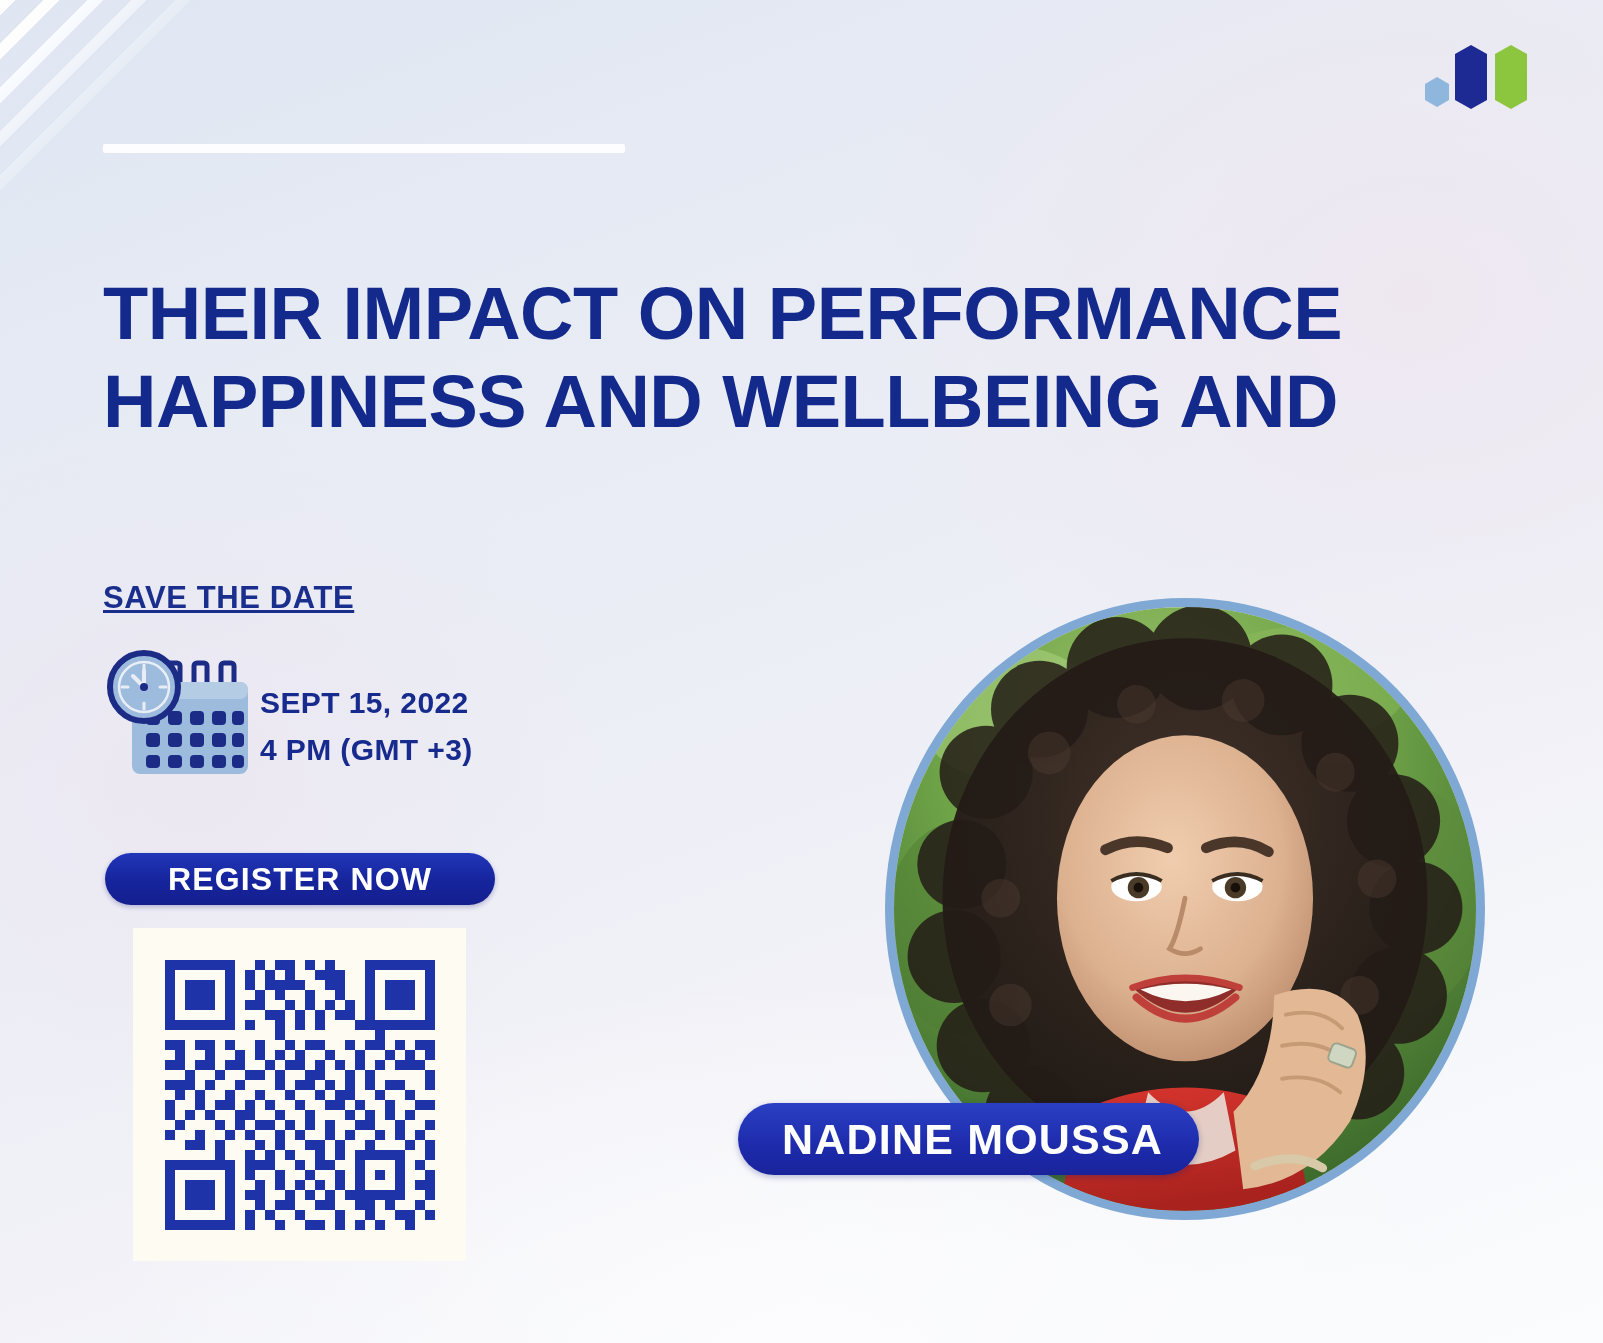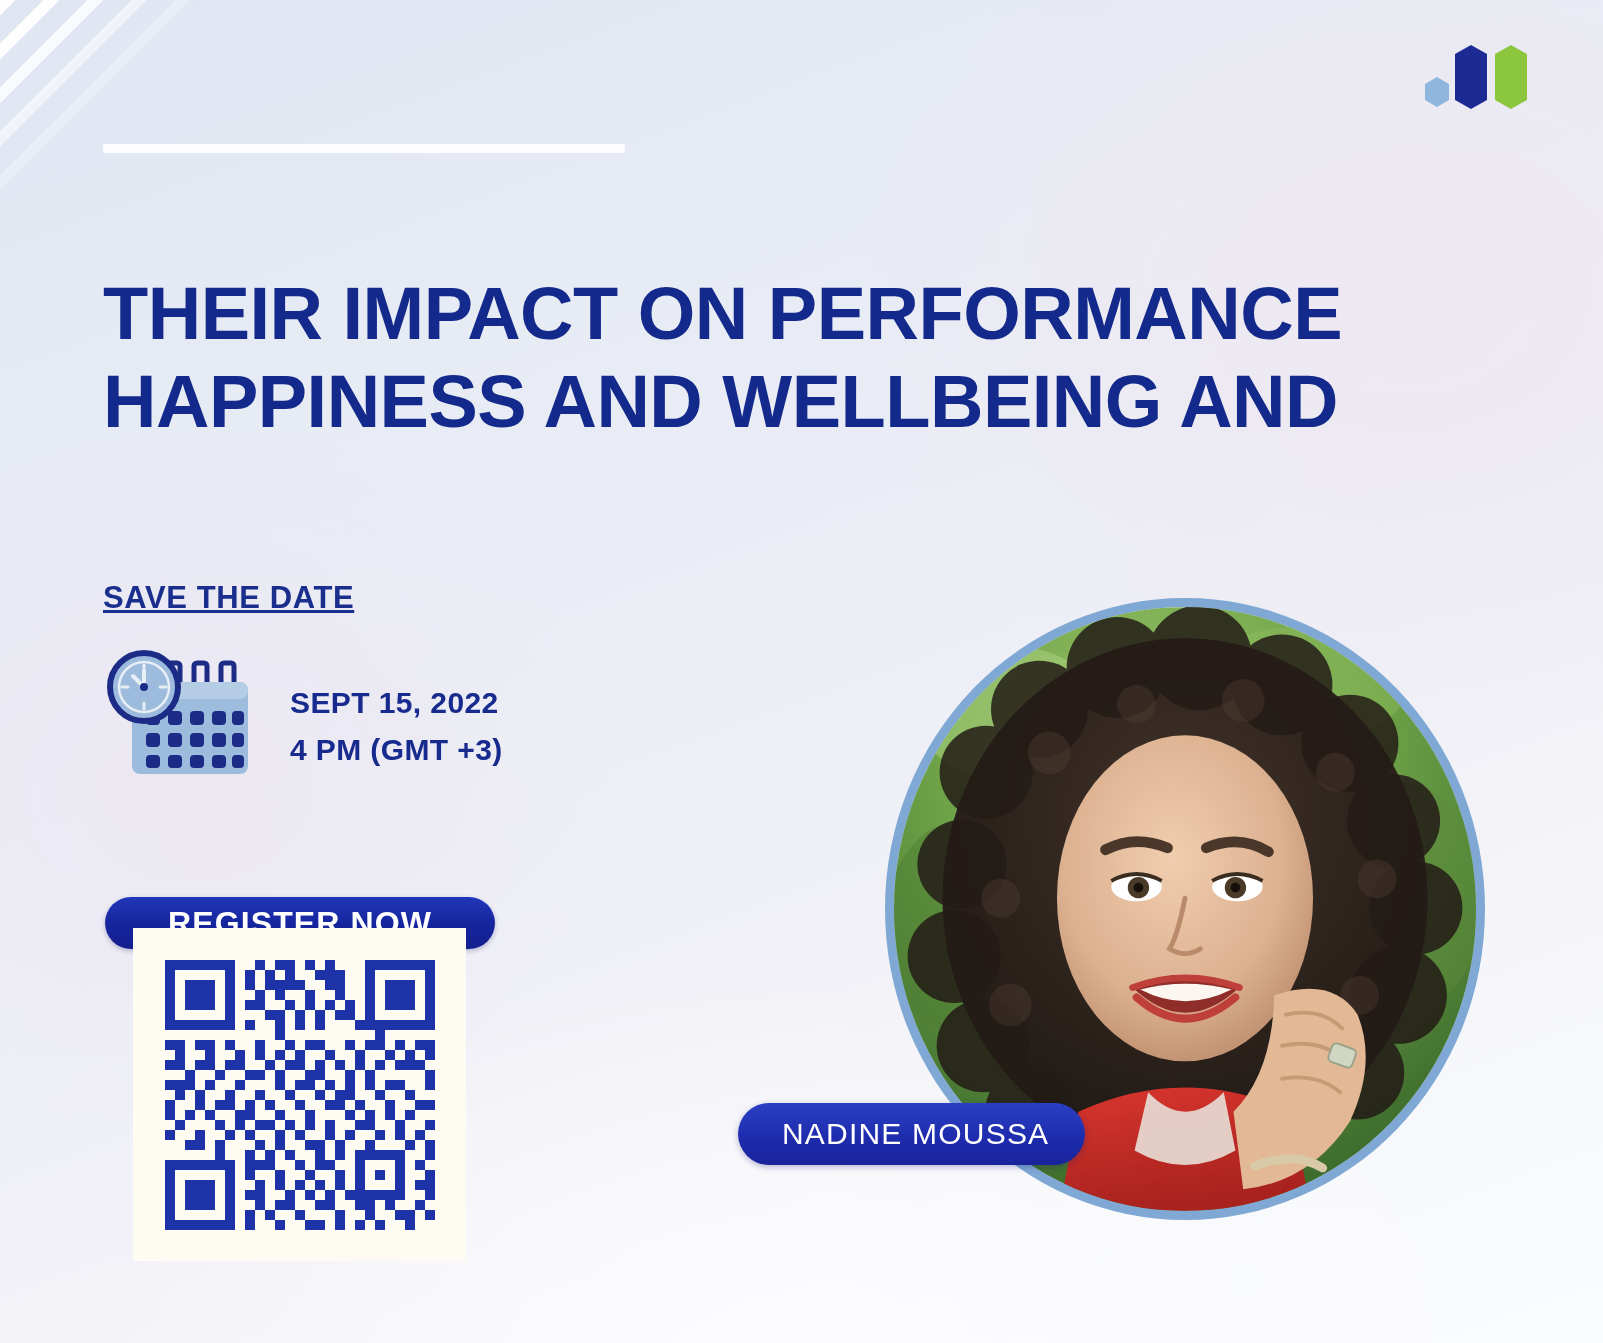--- a/index.html
+++ b/index.html
@@ -94,21 +94,21 @@
     color: #1a2e8e;
     text-decoration: underline;
   }
 
   .date-block {
     position: absolute;
     left: 104px;
     top: 645px;
     display: flex;
     align-items: center;
-    gap: 34px;
+    gap: 4px;
   }
   .cal-icon { width: 152px; height: 135px; flex: none; }
   .date-lines {
     font-size: 30px;
     font-weight: bold;
     color: #172a8d;
     line-height: 1.55;
     letter-spacing: 0.4px;
     padding-top: 28px;
   }
@@ -124,21 +124,20 @@
     border: none;
     border-radius: 40px;
     background: linear-gradient(180deg, #2036b8 0%, #16249c 55%, #141f8e 100%);
     color: #ffffff;
     font-family: "Liberation Sans", sans-serif;
     font-size: 32px;
     font-weight: bold;
     letter-spacing: 1.1px;
     cursor: pointer;
     box-shadow: 0 2px 5px rgba(20,30,120,0.28);
-    margin-top: 44px;
   }
 
   
   .qr-frame {
     position: absolute;
     left: 133px;
     top: 928px;
     width: 333px;
     height: 333px;
     background: #fdfbf2;
@@ -161,29 +160,29 @@
     box-sizing: border-box;
     background: #dfe6ee;
   }
   .photo-wrap svg { display: block; width: 100%; height: 100%; }
 
   
   .name-badge {
     position: absolute;
     left: 738px;
     top: 1103px;
-    height: 62px;
+    height: 72px;
     padding: 0 36px 0 44px;
     display: flex;
     align-items: center;
     border-radius: 40px;
     background: linear-gradient(180deg, #2a3fc4 0%, #1d2bab 60%, #19239b 100%);
     color: #ffffff;
-    font-size: 30px;
-    font-weight: normal;
+    font-size: 43px;
+    font-weight: bold;
     letter-spacing: 1.2px;
     white-space: nowrap;
     box-shadow: 0 2px 6px rgba(20,30,120,0.3);
   }
 </style>
 </head>
 <body>
 
 <div id="poster">
 

